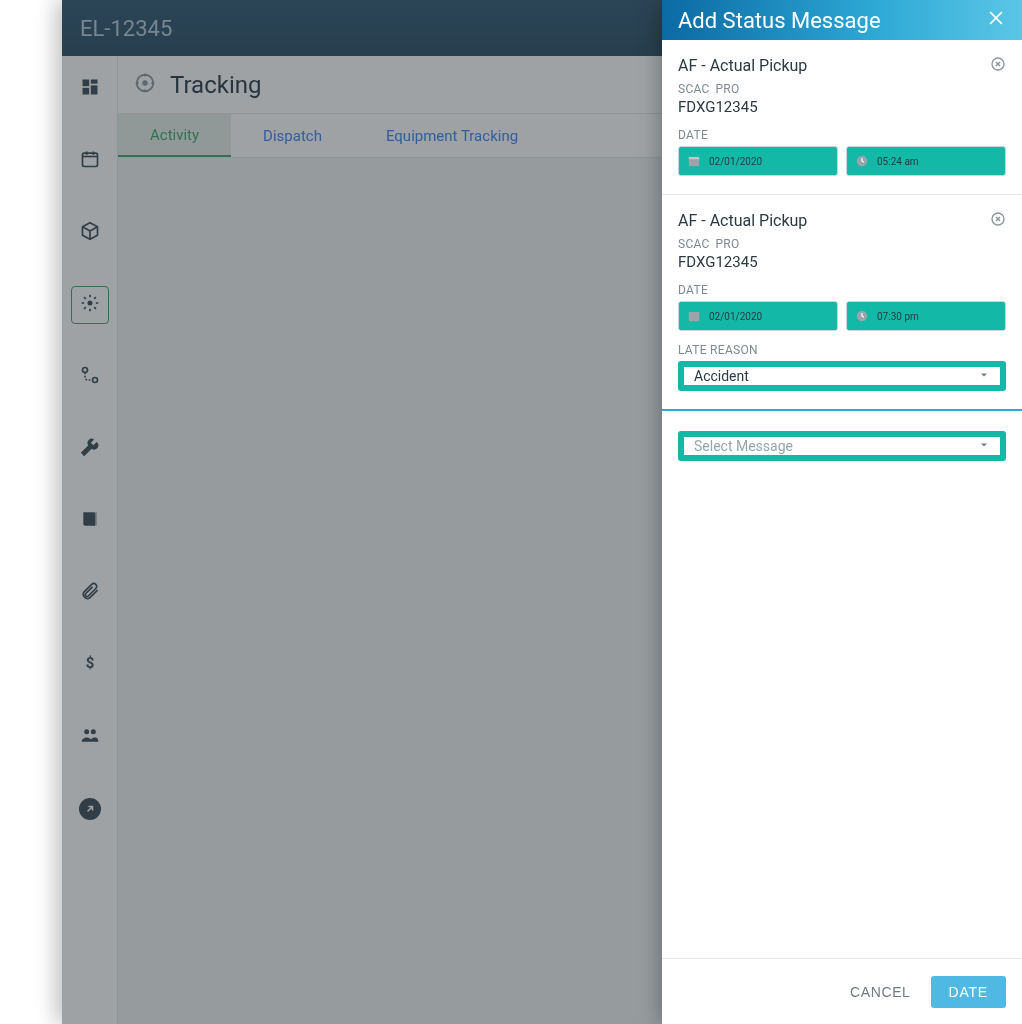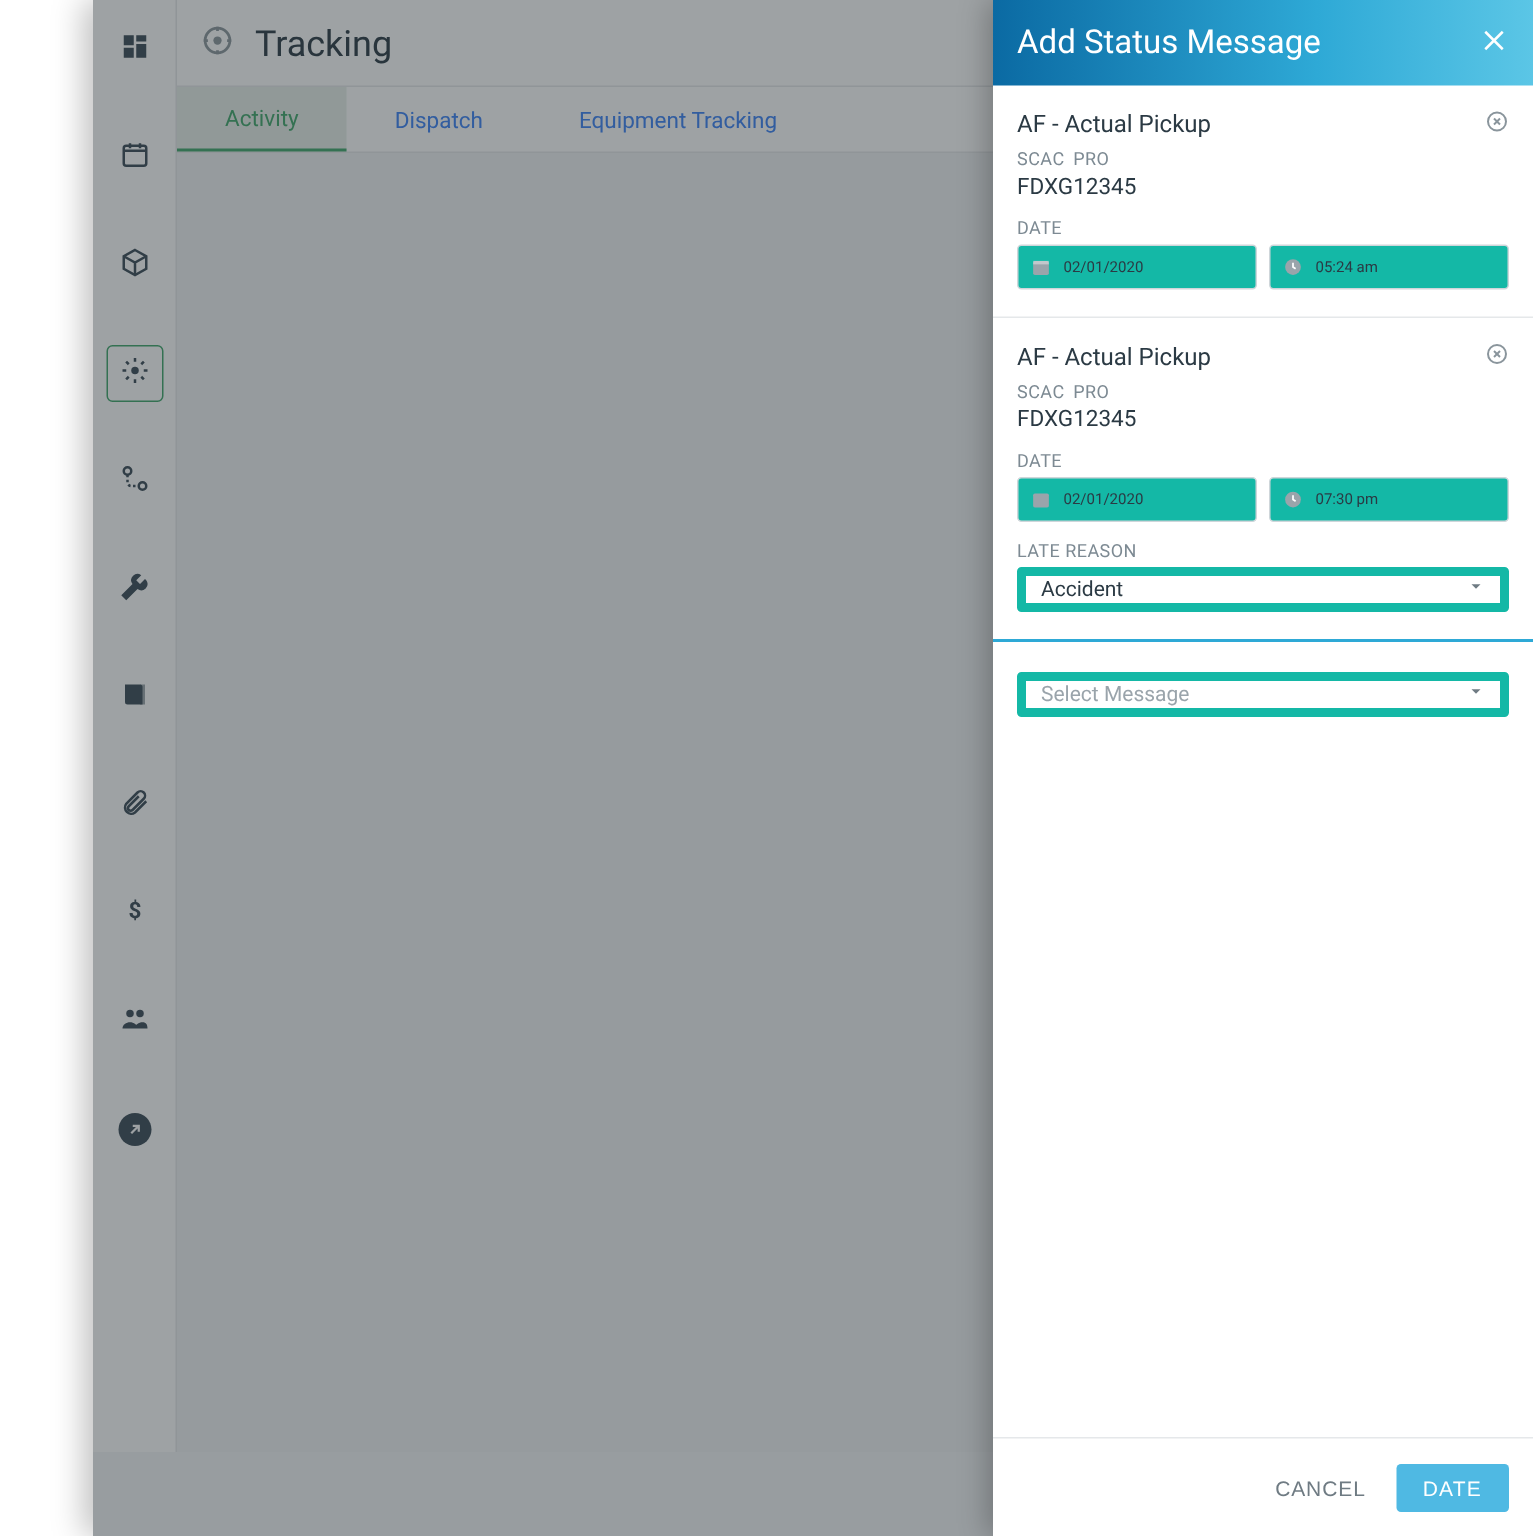--- a/index.html
+++ b/index.html
@@ -116,21 +116,21 @@
     top: 0; right: 0;
     width: 360px;
     height: 1024px;
     background: #fff;
     box-shadow: -4px 0 18px rgba(0,0,0,0.25);
     display: flex;
     flex-direction: column;
     z-index: 10;
   }
   .panel-header {
-    height: 57px;
+    height: 40px;
     background: linear-gradient(to right, #0b6aa3, #2ea9d6 60%, #5bc6e6);
     display: flex; align-items: center; justify-content: space-between;
     padding: 0 16px;
     color: #fff;
   }
   .panel-header .title { font-size: 22px; font-weight: 400; }
   .panel-header .close { cursor:pointer; }
   .panel-header .close svg { width:20px; height:20px; stroke:#fff; stroke-width:2; fill:none; }
 
   .panel-body {
@@ -202,20 +202,23 @@
     font-size:14px; letter-spacing:0.8px;
     padding: 8px 18px;
     border-radius:3px;
     cursor:pointer;
   }
 </style>
 </head>
 <body>
 
 <div class="app-window">
+  <div class="title-bar">
+    <span>EL-12345</span>
+  </div>
   <div class="body-row">
     <div class="sidebar">
       <div class="sidebar-btn">
         <span>
           <svg viewBox="0 0 24 24">
               <rect x="3" y="3" width="8" height="8"></rect>
               <rect x="13" y="3" width="8" height="5"></rect>
               <rect x="13" y="10" width="8" height="11"></rect>
               <rect x="3" y="13" width="8" height="8"></rect>
             </svg>

